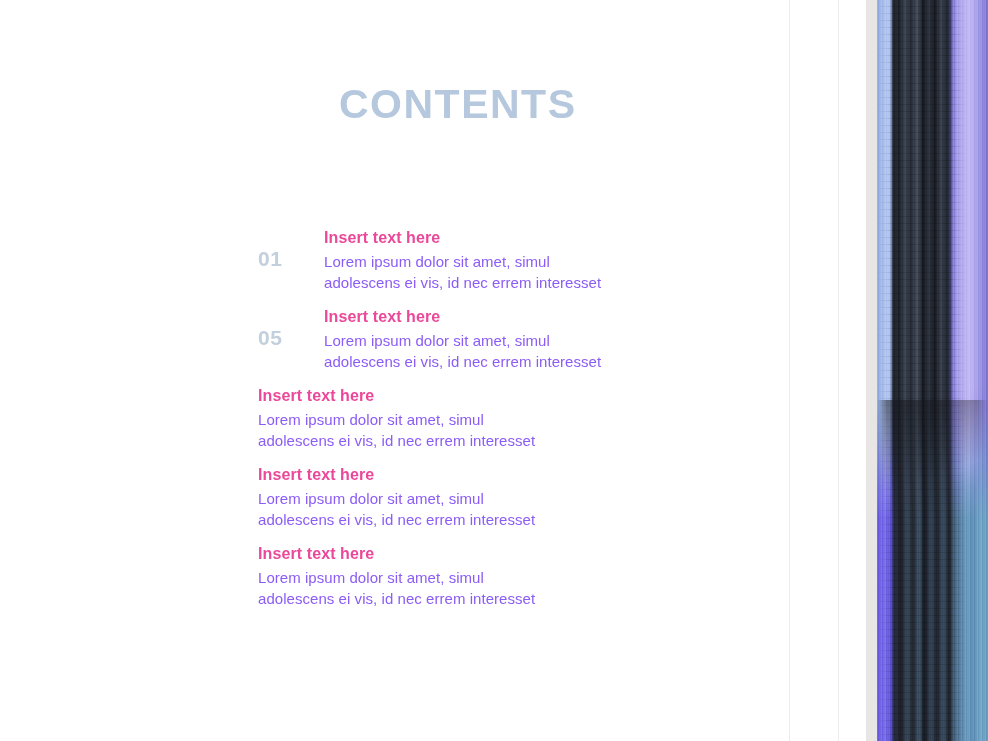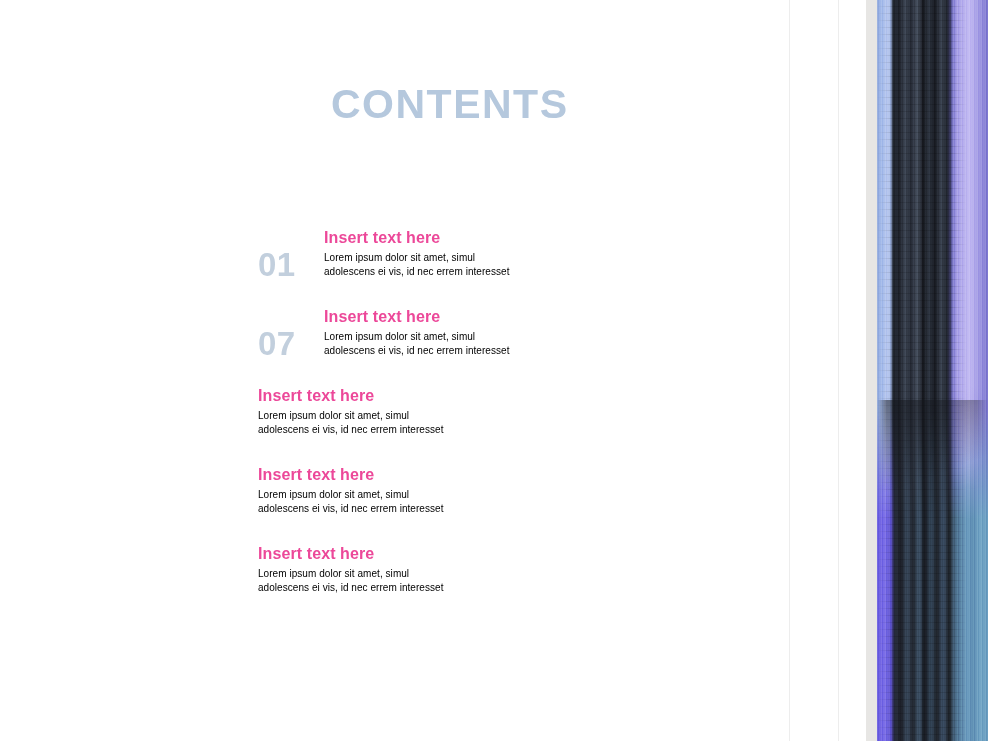--- a/index.html
+++ b/index.html
@@ -15,21 +15,21 @@
   #slide {
     position: relative;
     width: 988px;
     height: 741px;
     background: #ffffff;
   }
 
   
   #contents-title {
     position: absolute;
-    left: 331px;
+    left: 339px;
     top: 84px;
     font-size: 41px;
     font-weight: bold;
     letter-spacing: 1.5px;
     color: #b5c8dd;
     line-height: 1;
     white-space: nowrap;
   }
 
   
@@ -43,21 +43,21 @@
   .contents-item {
     position: relative;
     height: 79px;
     display: flex;
     align-items: flex-start;
   }
 
   .item-number {
     width: 66px;
     flex: 0 0 66px;
-    font-size: 33px;
+    font-size: 21px;
     font-weight: bold;
     color: #c2cfdd;
     letter-spacing: 0.5px;
     line-height: 1;
     padding-top: 20px;
   }
 
   .item-body {
     flex: 1 1 auto;
     padding-top: 0px;
@@ -66,22 +66,22 @@
   .item-heading {
     font-size: 16px;
     font-weight: bold;
     color: #ec4899;
     line-height: 1.25;
     margin-bottom: 3px;
     letter-spacing: 0.1px;
   }
 
   .item-desc-line {
-    font-size: 10px;
-    color: #000000;
+    font-size: 15px;
+    color: #8b5cf6;
     line-height: 1.42;
     letter-spacing: 0.05px;
     white-space: nowrap;
   }
 
   
   .v-rule {
     position: absolute;
     top: 0;
     width: 1px;
@@ -244,21 +244,21 @@
     <div class="contents-item">
       <div class="item-number">01</div>
       <div class="item-body">
         <div class="item-heading">Insert text here</div>
         <div class="item-desc-line">Lorem ipsum dolor sit amet, simul</div>
         <div class="item-desc-line">adolescens ei vis, id nec errem interesset</div>
       </div>
     </div>
 
     <div class="contents-item">
-      <div class="item-number">07</div>
+      <div class="item-number">05</div>
       <div class="item-body">
         <div class="item-heading">Insert text here</div>
         <div class="item-desc-line">Lorem ipsum dolor sit amet, simul</div>
         <div class="item-desc-line">adolescens ei vis, id nec errem interesset</div>
       </div>
     </div>
 
     <div class="contents-item">
       <div class="item-body">
         <div class="item-heading">Insert text here</div>

